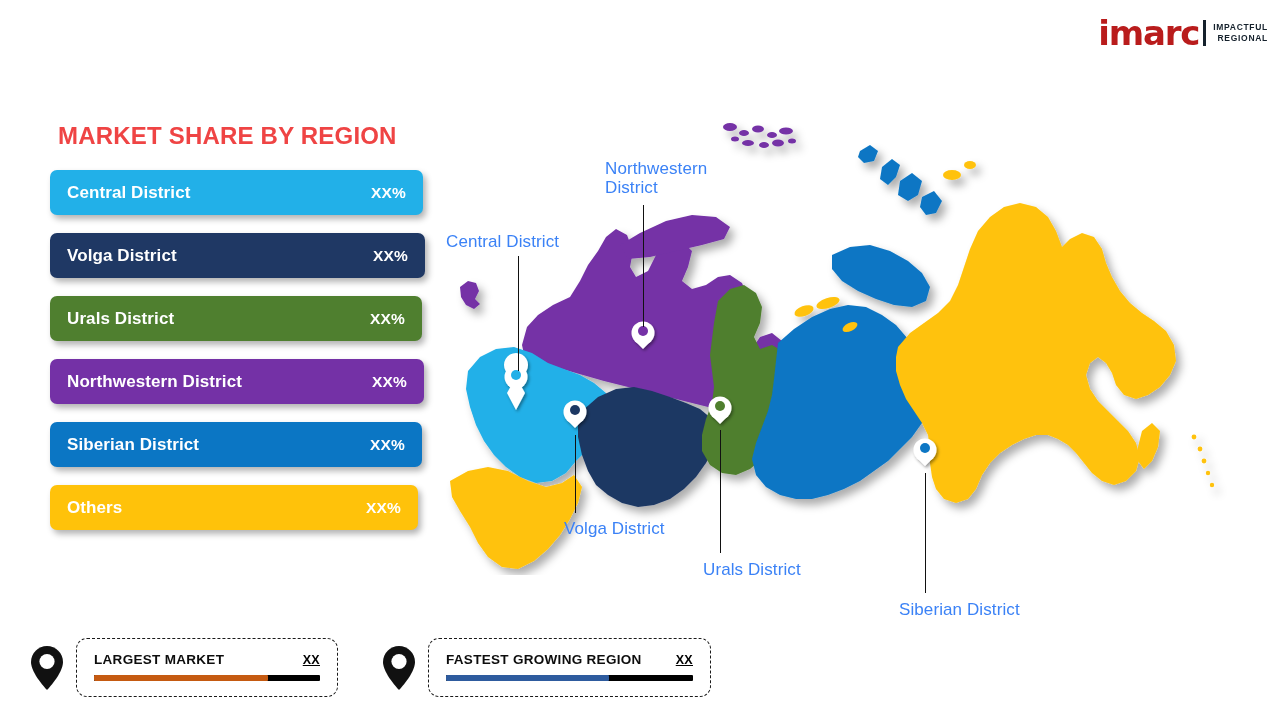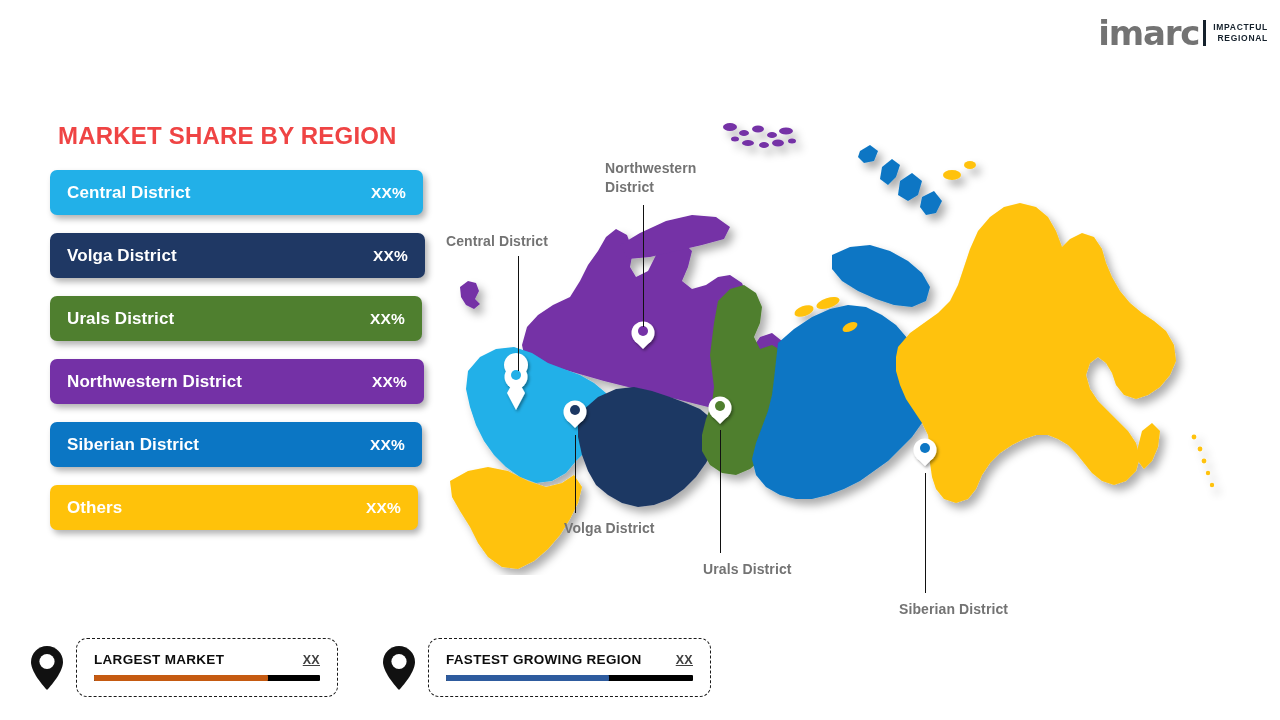--- a/index.html
+++ b/index.html
@@ -26,21 +26,21 @@
     font-size:30px;
     font-weight:700;
     letter-spacing:0.6px;
     font-family:"Liberation Sans", sans-serif;
     text-shadow:1px 1px 2px rgba(0,0,0,0.35);
   }
 
   
   .logo { position:absolute; right:12px; top:14px; display:flex; align-items:center; height:38px; }
   .logo-mark {
-    font-size:34px; font-weight:700; color:#737373;
+    font-size:34px; font-weight:700; color:#b91c1c;
     font-family:"DejaVu Sans", sans-serif;
     letter-spacing:-1.2px; line-height:34px;margin-left:48px;
   }
   .logo-divider { width:3px; height:26px; background:#15212c; margin:0 7px 0 4px; }
   .logo-tag { display:flex; flex-direction:column; justify-content:center;text-align:right; }
   .logo-tag span {
     font-size:8.5px; font-weight:700; color:#15212c;
     letter-spacing:0.7px; line-height:11px;
   }
 
@@ -70,37 +70,37 @@
     border-radius:11px;
     padding:13px 17px 15px 17px;
     background:#ffffff;
   }
   .callout-head { display:flex; align-items:baseline; }
   .callout-name {
     font-size:13.5px; font-weight:700; color:#0d0d0d;
     letter-spacing:0.3px; white-space:nowrap;
   }
   .callout-val {
-    font-size:12.5px; font-weight:700; color:#404040;
+    font-size:12.5px; font-weight:700; color:#000000;
     margin-left:auto; padding-left:26px; letter-spacing:0.3px;text-decoration:underline;
   }
   .callout-track {
     margin-top:8px; height:6px; width:100%;
     background:#000000; border-radius:1px; position:relative; overflow:hidden;
   }
   .callout-fill { position:absolute; left:0; top:0; bottom:0; border-radius:1px; }
 
   
   .map-wrap { position:absolute; left:430px; top:105px; width:850px; height:470px; }
   .map-wrap svg { display:block; width:850px; height:470px; }
 
   
   .map-label {
     position:absolute;
-    font-size:14px; font-weight:700; color:#737373;
+    font-size:17px; font-weight:400; color:#3b82f6;
     line-height:19px; letter-spacing:0.1px;
     white-space:pre-line;
   }
   .leader { position:absolute; background:#111111; width:1.4px; }
 </style>
 </head>
 <body>
 
 <div id="stage">
 

